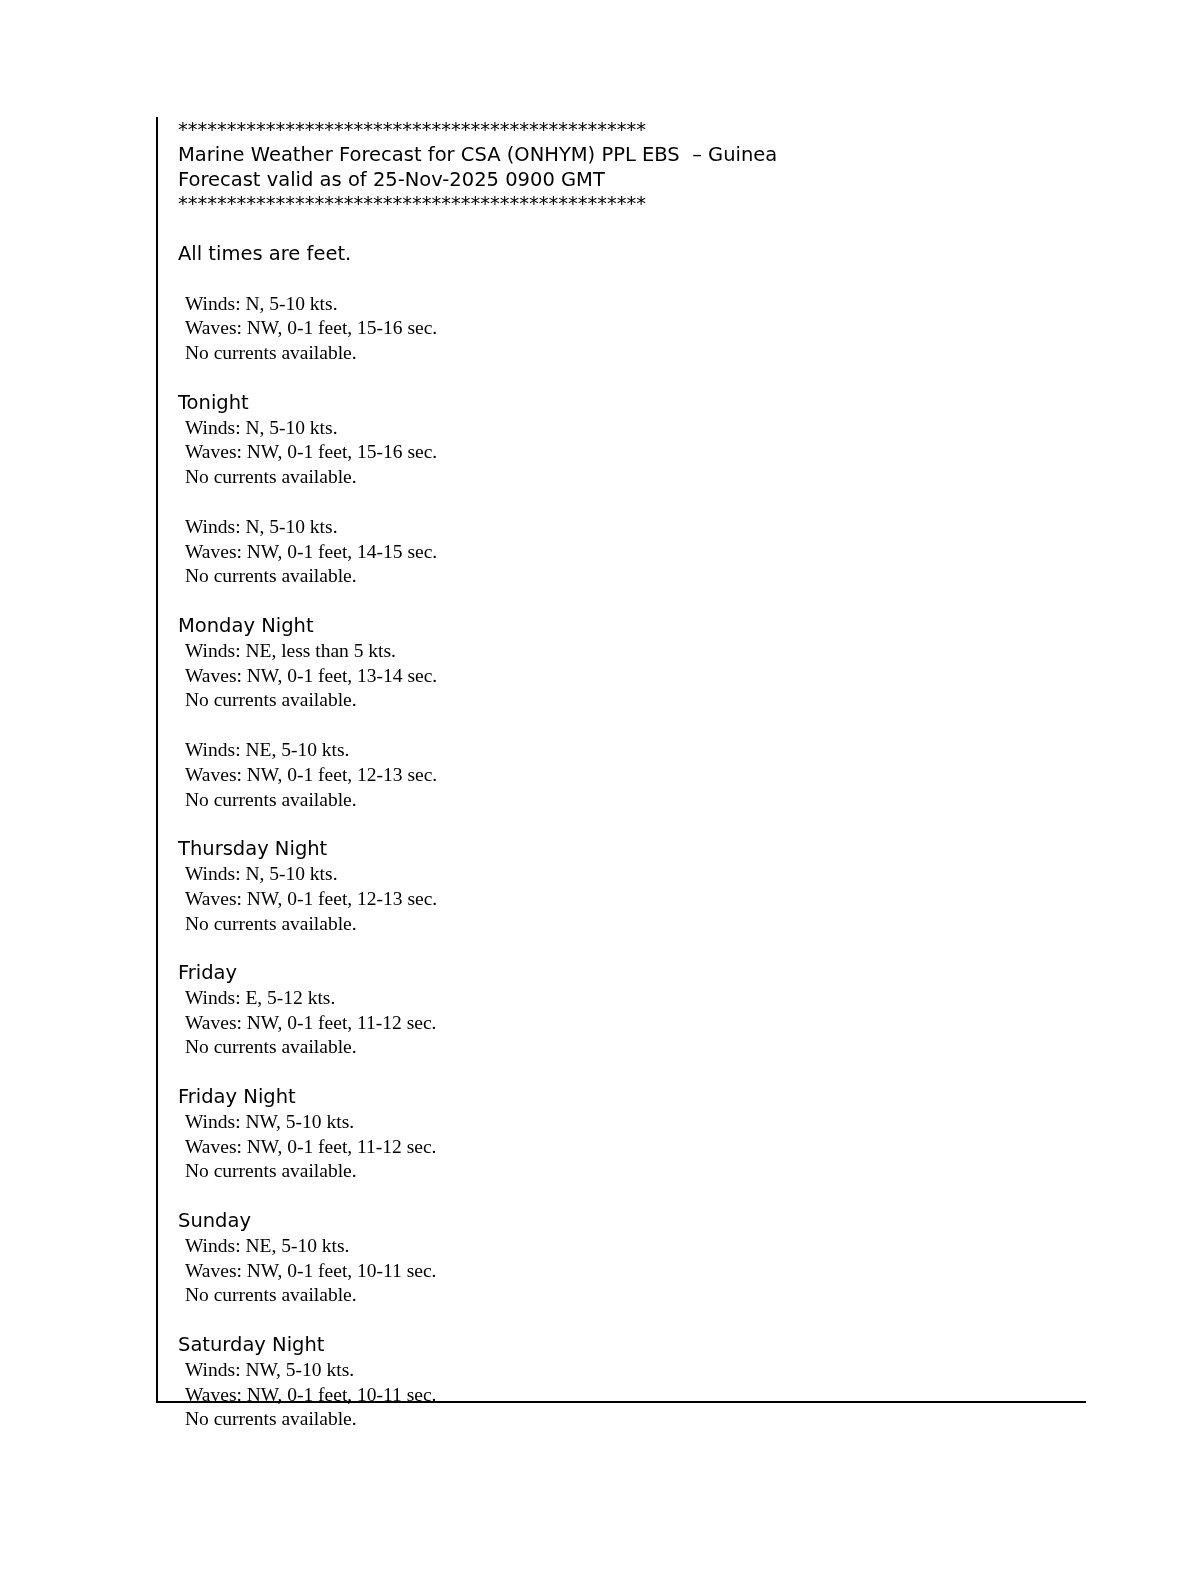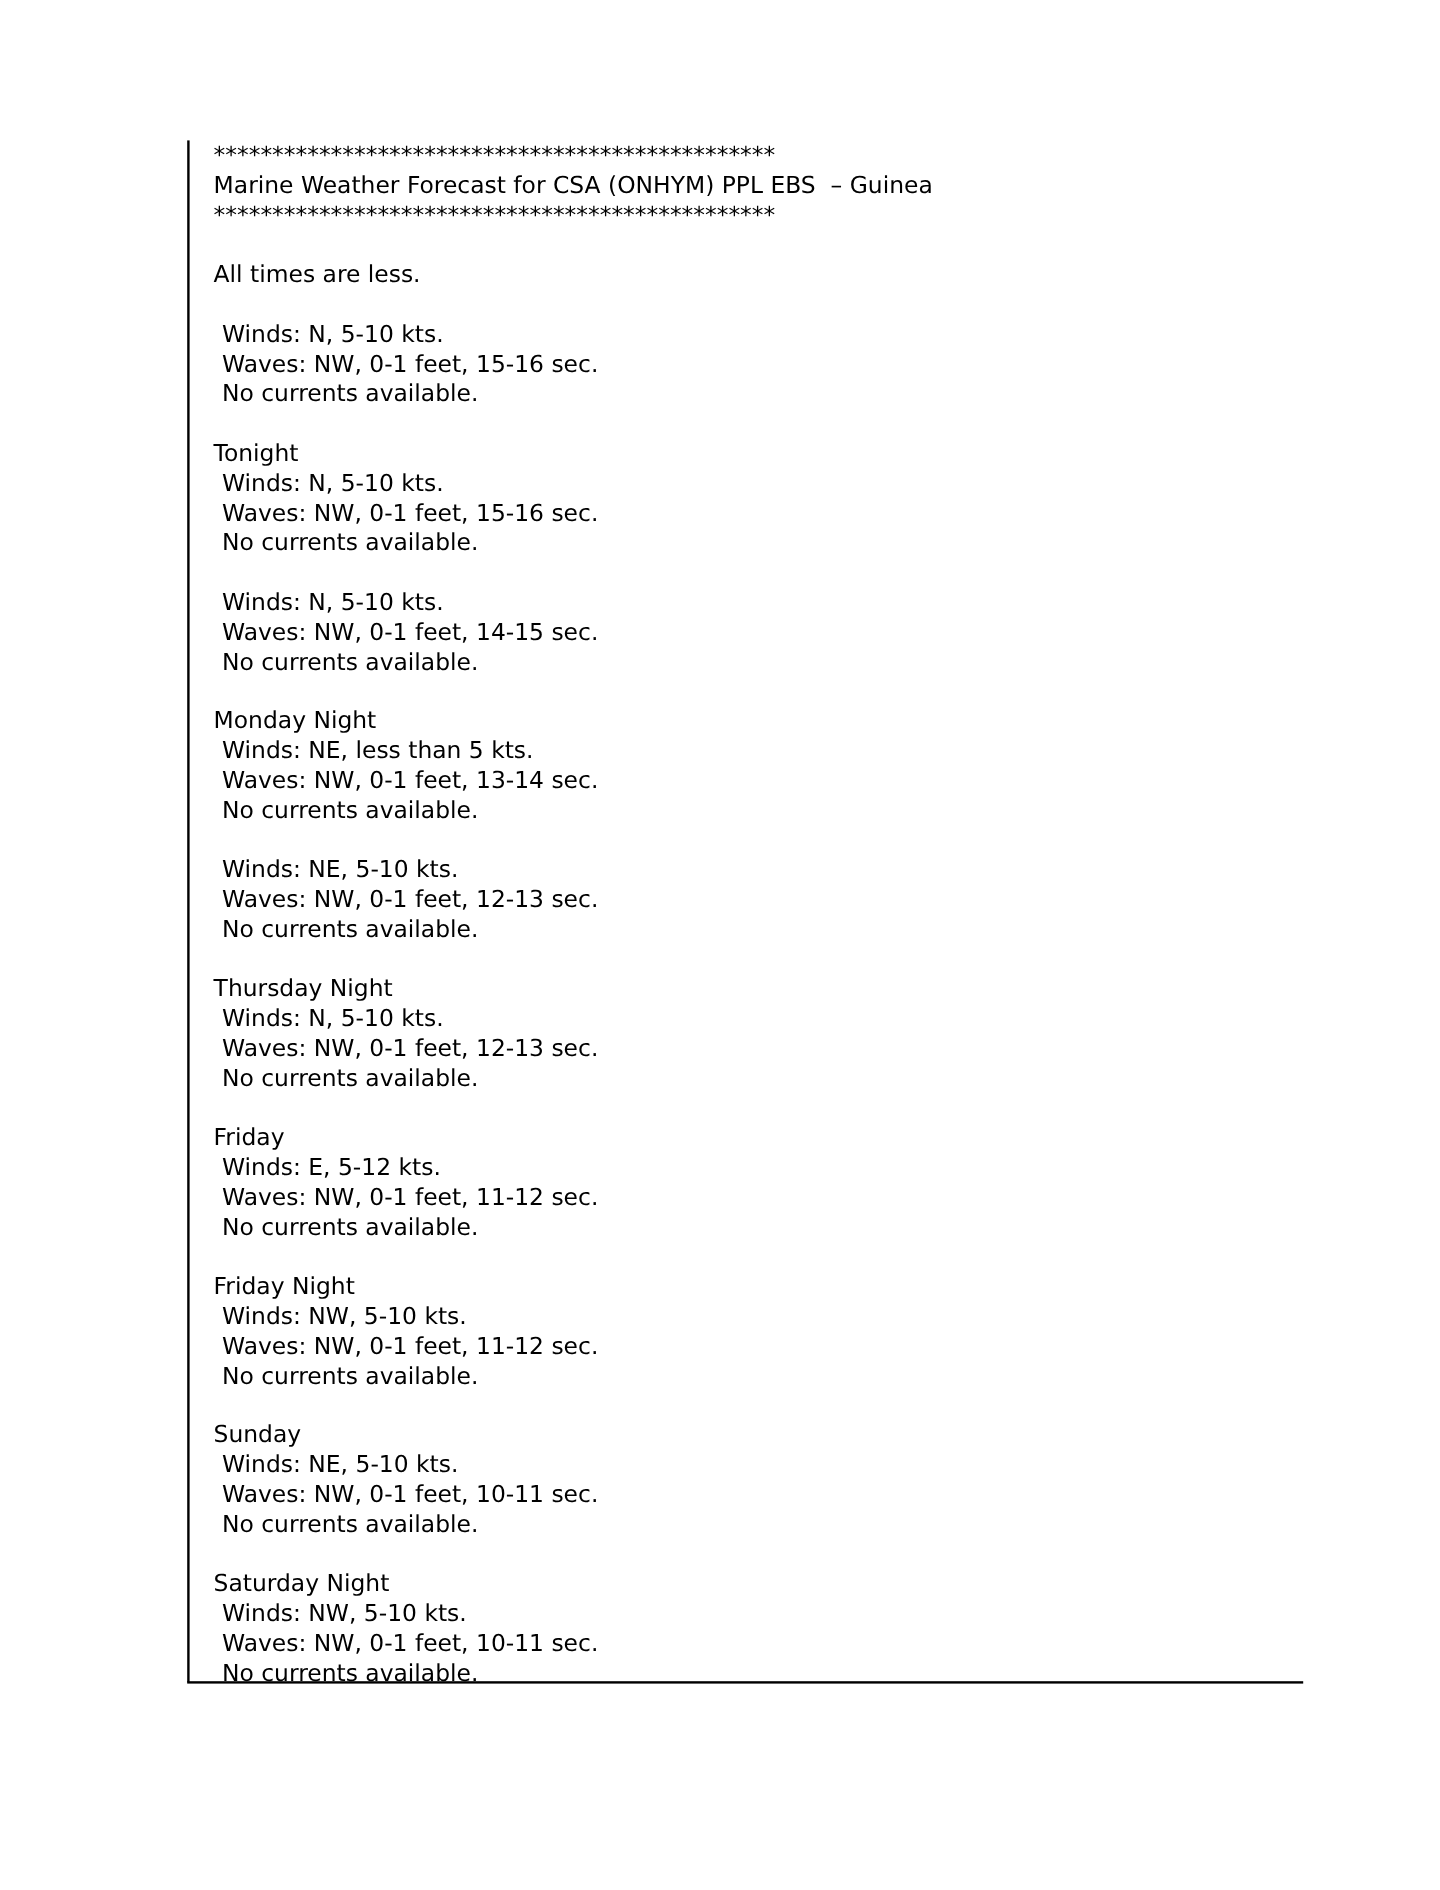--- a/index.html
+++ b/index.html
@@ -40,43 +40,45 @@
     font-size: 19.5px;
     line-height: 24.8px;
     font-weight: 400;
   }
   .line {
     white-space: pre-wrap;
     min-height: 24.8px;
   }
   .indent {
     padding-left: 7px;
+    font-family: Liberation Serif, serif;
   }
   .gap {
     height: 24.8px;
   }
   .section {
     margin-bottom: 24.8px;
   }
 </style>
 </head>
 <body>
 
 <div class="page">
 
   <div class="box-left"></div>
   <div class="box-bottom"></div>
 
   <div class="content">
 
     <div class="line">************************************************</div>
     <div class="line">Marine Weather Forecast for CSA (ONHYM) PPL EBS  – Guinea</div>
+    <div class="line">Forecast valid as of 25-Nov-2025 0900 GMT</div>
     <div class="line">************************************************</div>
     <div class="gap"></div>
-    <div class="line">All times are less.</div>
+    <div class="line">All times are feet.</div>
     <div class="gap"></div>
 
     <div class="section">
       <div class="line indent">Winds: N, 5-10 kts.</div>
       <div class="line indent">Waves: NW, 0-1 feet, 15-16 sec.</div>
       <div class="line indent">No currents available.</div>
     </div>
 
     <div class="section">
       <div class="line">Tonight</div>

